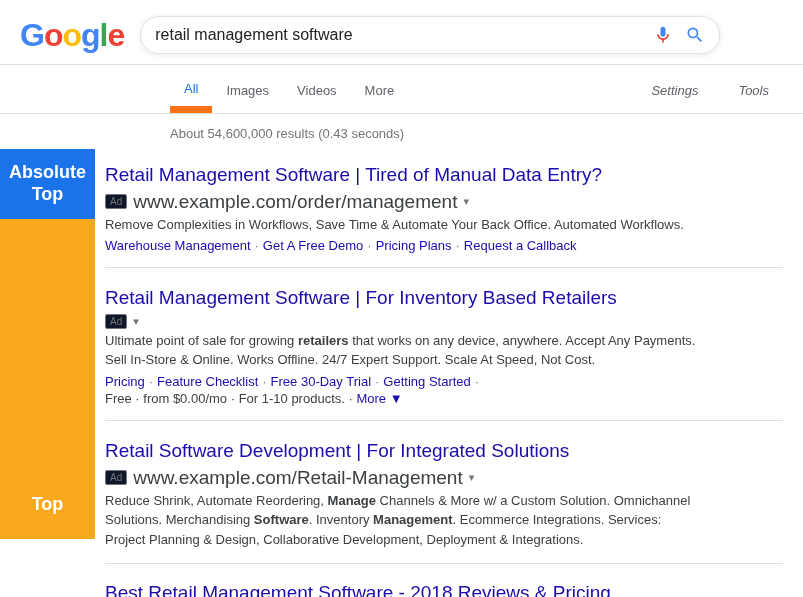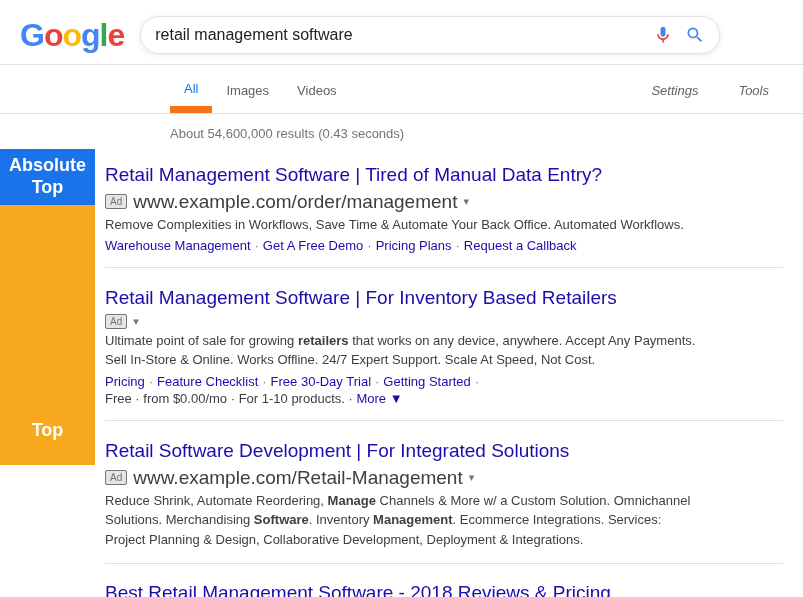--- a/index.html
+++ b/index.html
@@ -122,31 +122,31 @@
       width: 105px;
       flex-shrink: 0;
       position: relative;
     }
     .label-absolute-top {
       background: #1a73e8;
       color: white;
       font-size: 18px;
       font-weight: bold;
       width: 95px;
-      height: 56px;
+      height: 70px;
       display: flex;
       align-items: center;
       justify-content: center;
       text-align: center;
       line-height: 1.2;
     }
     .label-top-spacer {
       background: #f8a81c;
       width: 95px;
-      height: 260px;
+      height: 320px;
       display: flex;
       align-items: flex-end;
       justify-content: center;
       padding-bottom: 24px;
     }
     .label-top-text {
       color: white;
       font-size: 18px;
       font-weight: bold;
     }
@@ -163,21 +163,21 @@
     }
 
     .ad-badge-row {
       display: flex;
       align-items: center;
       gap: 6px;
       margin-top: 2px;
       margin-bottom: 2px;
     }
     .ad-badge {
-      background: #e5e5e5;
+      background: #0f172a;
       border: 1px solid #70757a;
       color: #70757a;
       font-size: 10px;
       padding: 1px 4px;
       border-radius: 2px;
       font-weight: normal;
     }
     .result-url {
       font-size: 19px;
       color: #3c4043;
@@ -273,20 +273,21 @@
       </svg>
     </div>
   </div>
 </div>
 
 <div class="nav">
   <div class="nav-left">
     <a class="nav-item active">All</a>
     <a class="nav-item">Images</a>
     <a class="nav-item">Videos</a>
+    <a class="nav-item">More</a>
   </div>
   <div class="nav-right">
     <a class="nav-item">Settings</a>
     <a class="nav-item">Tools</a>
   </div>
 </div>
 
 <div class="results-info">About 54,600,000 results (0.43 seconds)</div>
 
 <div class="main">

